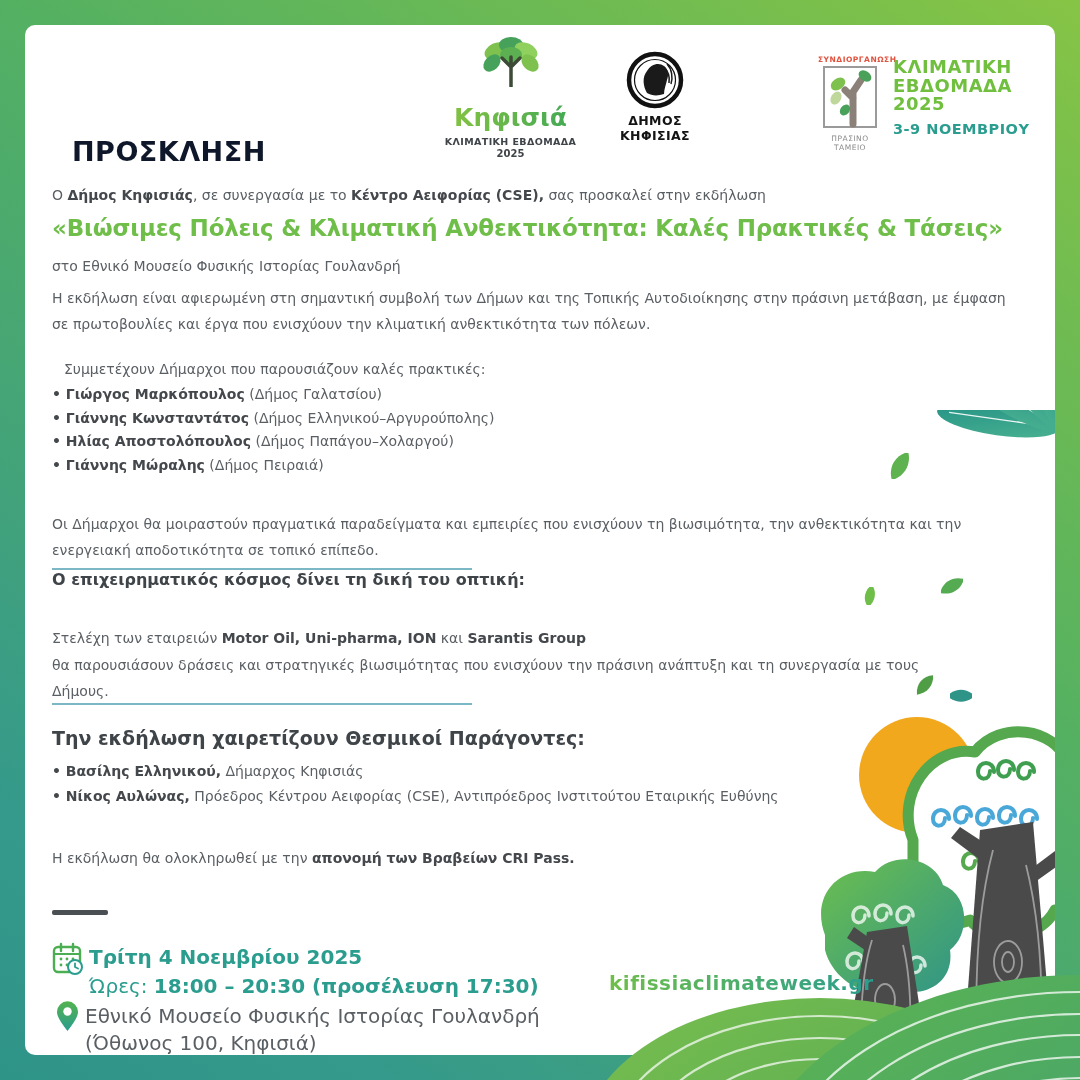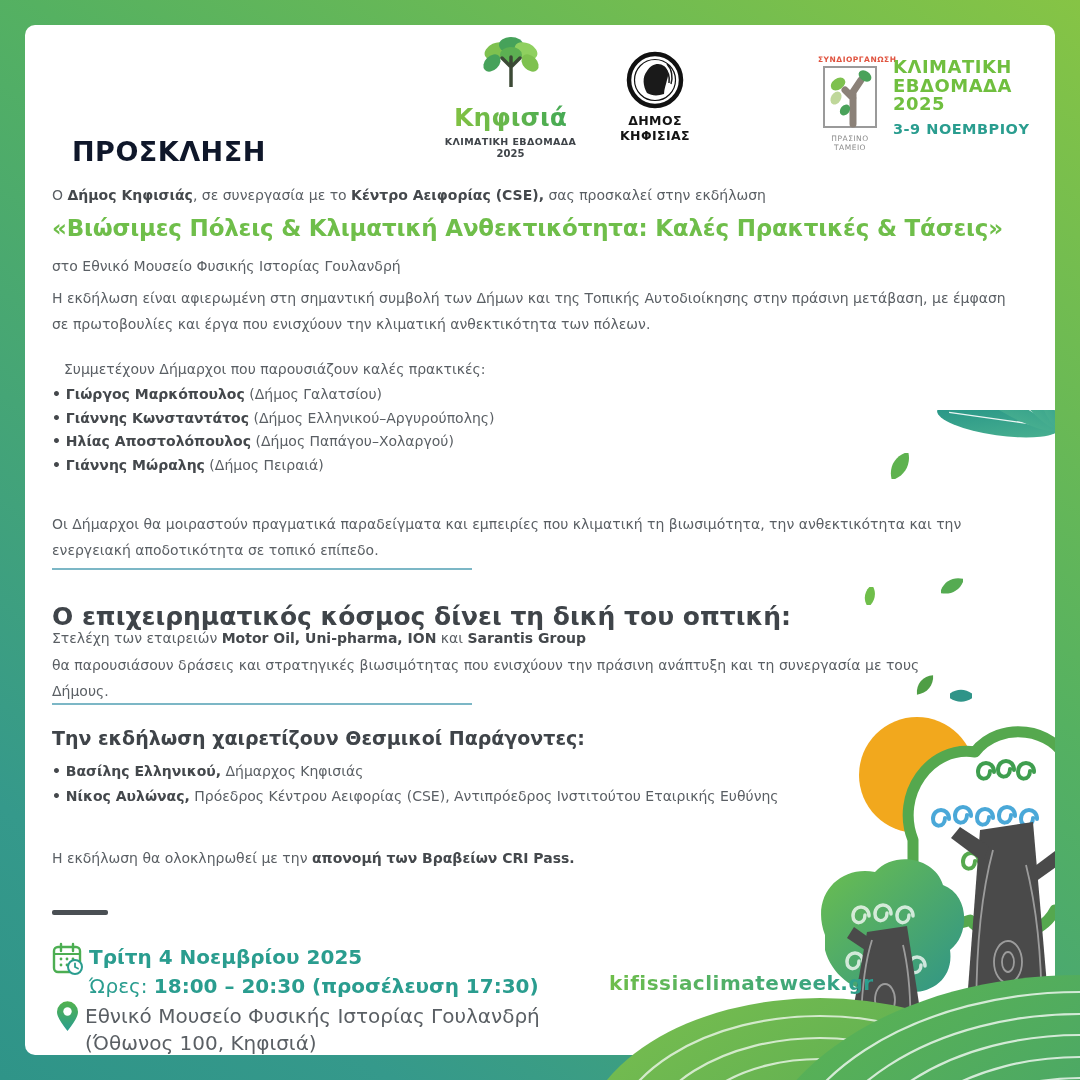--- a/index.html
+++ b/index.html
@@ -37,21 +37,21 @@
   
   #heading { left:27px; top:114px; font-size:27px; font-weight:bold; color:#0f172a; letter-spacing:.5px;margin-left:20px;}
   #intro { left:27px; top:157px; width:980px; }
   #event-title { left:27px; top:190px; width:990px; font-size:23px; font-weight:bold; color:#6fbe4a; letter-spacing:-0.2px;}
   #venue-line { left:27px; top:228px; }
   #description { left:27px; top:260px; width:955px; }
   #mayors-intro { left:39px; top:331px; }
   #mayors-list { left:27px; top:358px; line-height:23.5px; }
   #mayors-outro { left:27px; top:486px; width:940px; }
   #divider1 { left:27px; top:543px; width:420px; height:2px; background:#7cb7c6; z-index:2;}
-  #biz-heading { left:27px; top:579px; font-size:25px; font-weight:bold; color:#3f4449;}
+  #biz-heading { left:27px; top:542px; font-size:16px; font-weight:bold; color:#3f4449;}
   #biz-line1 { left:27px; top:600px; }
   #biz-para { left:27px; top:627px; width:900px; }
   #divider2 { left:27px; top:678px; width:420px; height:2px; background:#7cb7c6; z-index:2;}
   #officials-heading { left:27px; top:700px; font-size:19px; font-weight:bold; color:#3f4449;}
   #officials-list { left:27px; top:734px; width:775px; line-height:25px;}
   #closing { left:27px; top:820px; }
   #dark-bar { left:27px; top:885px; width:56px; height:5px; background:#4a4f54; border-radius:2px; z-index:2;}
 
   .bullet::before { content:"• "; }
 
@@ -132,21 +132,21 @@
 
     <div class="txt" id="mayors-intro">Συμμετέχουν Δήμαρχοι που παρουσιάζουν καλές πρακτικές:</div>
 
     <div class="txt" id="mayors-list">
       <div><span class="b bullet">Γιώργος Μαρκόπουλος</span><span> (Δήμος Γαλατσίου)</span></div>
       <div><span class="b bullet">Γιάννης Κωνσταντάτος</span><span> (Δήμος Ελληνικού–Αργυρούπολης)</span></div>
       <div><span class="b bullet">Ηλίας Αποστολόπουλος</span><span> (Δήμος Παπάγου–Χολαργού)</span></div>
       <div><span class="b bullet">Γιάννης Μώραλης</span><span> (Δήμος Πειραιά)</span></div>
     </div>
 
-    <div class="txt" id="mayors-outro">Οι Δήμαρχοι θα μοιραστούν πραγματικά παραδείγματα και εμπειρίες που κλιματική τη βιωσιμότητα, την ανθεκτικότητα και την ενεργειακή αποδοτικότητα σε τοπικό επίπεδο.</div>
+    <div class="txt" id="mayors-outro">Οι Δήμαρχοι θα μοιραστούν πραγματικά παραδείγματα και εμπειρίες που ενισχύουν τη βιωσιμότητα, την ανθεκτικότητα και την ενεργειακή αποδοτικότητα σε τοπικό επίπεδο.</div>
 
     <div class="abs" id="divider1"></div>
 
     <div class="txt" id="biz-heading">Ο επιχειρηματικός κόσμος δίνει τη δική του οπτική:</div>
     <div class="txt" id="biz-line1"><span>Στελέχη των εταιρειών </span><span class="b">Motor Oil, Uni-pharma, ION</span><span> και </span><span class="b">Sarantis Group</span></div>
     <div class="txt" id="biz-para">θα παρουσιάσουν δράσεις και στρατηγικές βιωσιμότητας που ενισχύουν την πράσινη ανάπτυξη και τη συνεργασία με τους Δήμους.</div>
 
     <div class="abs" id="divider2"></div>
 
     <div class="txt" id="officials-heading">Την εκδήλωση χαιρετίζουν Θεσμικοί Παράγοντες:</div>

